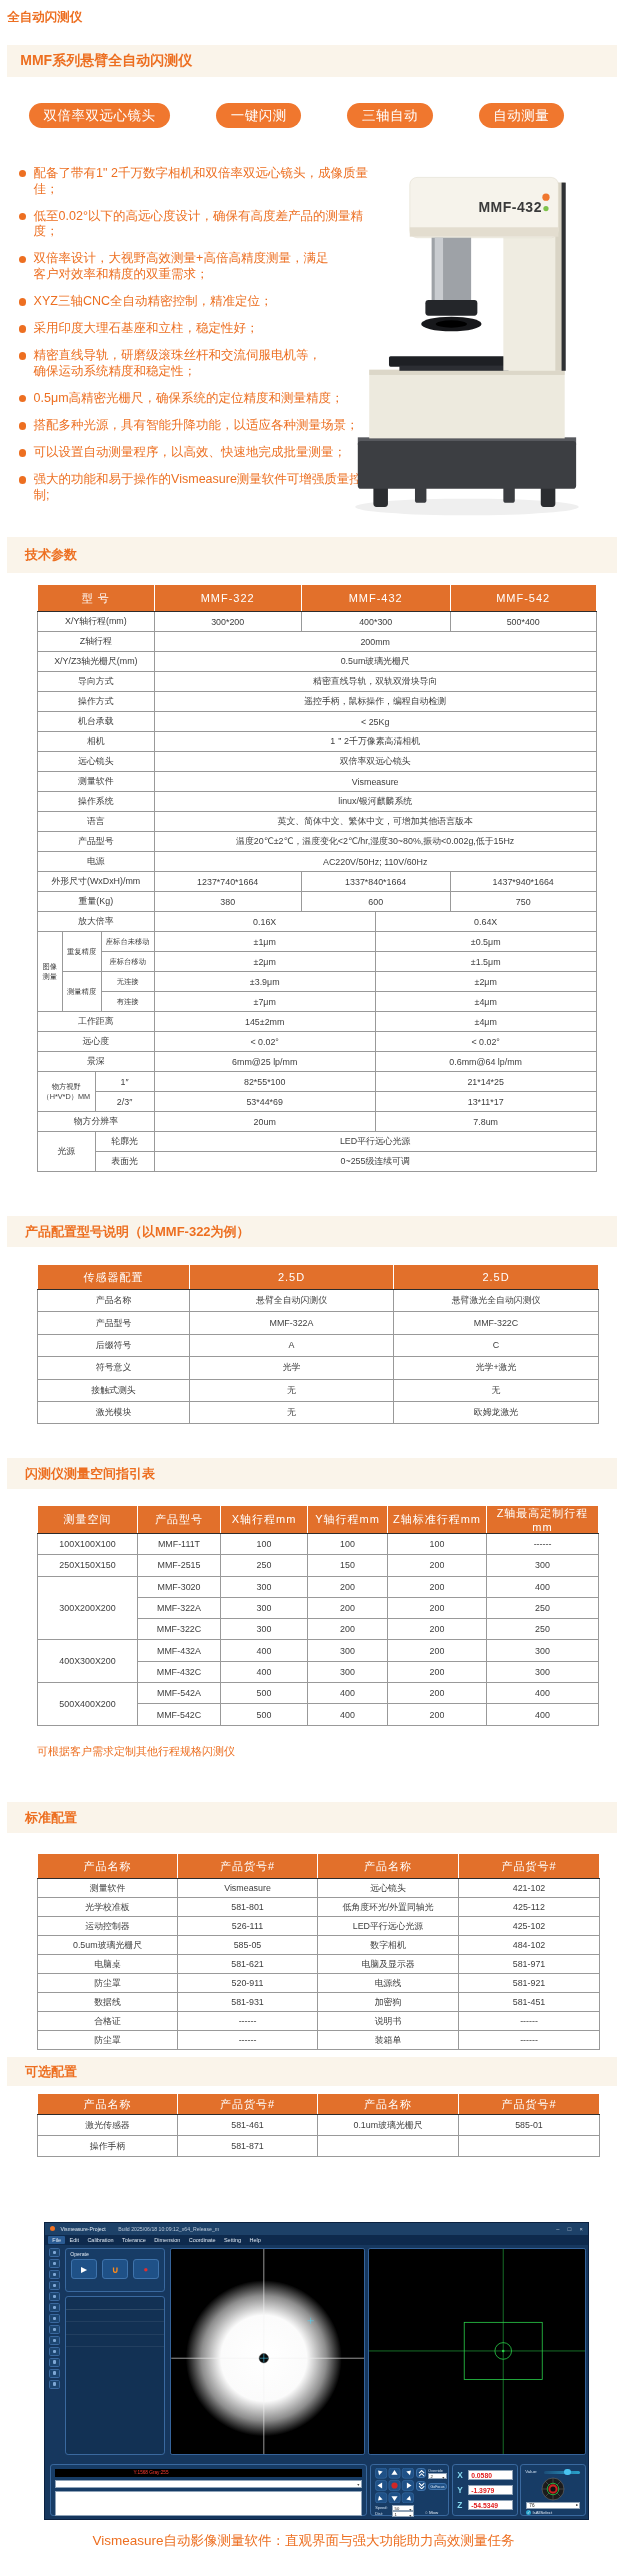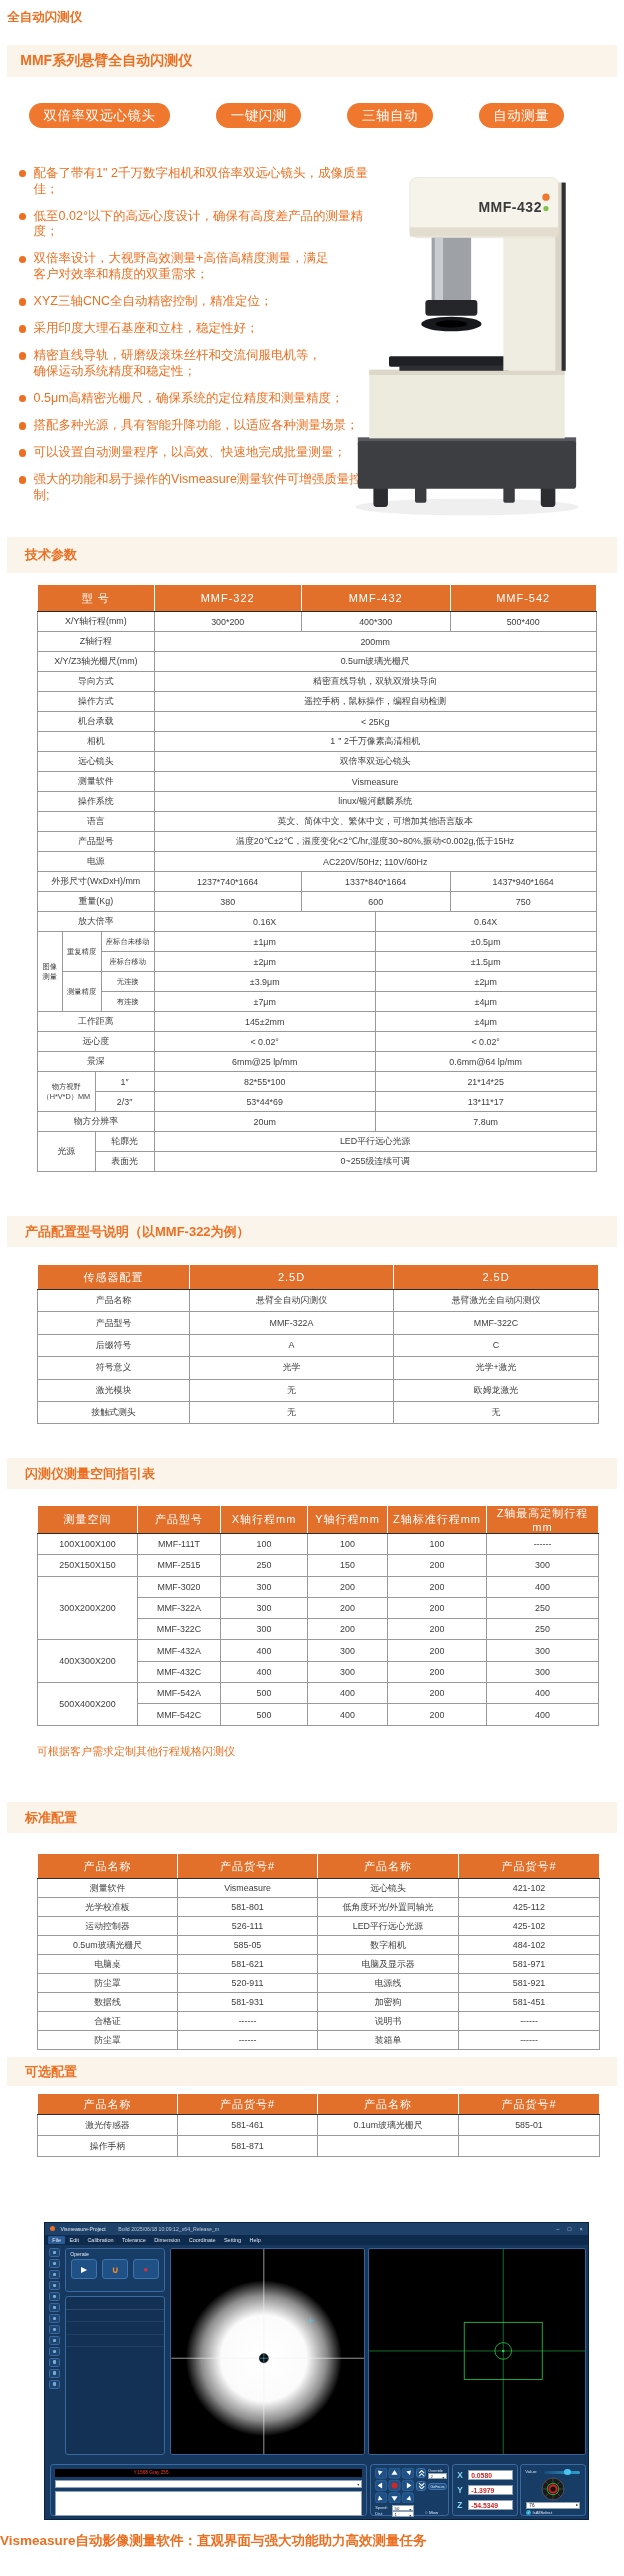--- a/index.html
+++ b/index.html
@@ -18,21 +18,21 @@
   .note{position:absolute;color:var(--accent);font-size:11px}
   table.t{position:absolute;border-collapse:collapse;table-layout:fixed;background:#fff;border:1.6px solid #2c2c2c}
   table.t td{border:0.5px solid #999;text-align:center;color:#3d3d3d;font-size:8.9px;padding:0 2.6px;overflow:hidden}
   tr.h td{background:var(--table_header);color:#fff;font-size:11px;letter-spacing:1px;border:0.5px solid rgba(255,255,255,.45);border-bottom:1px solid #2c2c2c}
   tr.gs td{border-top:1px solid #4c4c4c}
   .spec tr{height:20px}.spec tr.h{height:27px}.spec td.small{font-size:7.3px}
   .cfg tr{height:22.4px}.cfg tr.h{height:25px}
   .spc tr{height:21.3px}.spc tr.h{height:26px}
   .std tr{height:19px}.std tr.h{height:25px}
   .opt tr{height:21px}.opt tr.h{height:21px}
-  .caption{position:absolute;top:2532px;width:607px;color:var(--accent);font-size:13.5px;font-weight:700}
+  .caption{position:absolute;top:2532px;width:607px;text-align:center;color:var(--accent);font-size:13.5px;font-weight:400}
   
   .shot{position:absolute;top:2222px;left:44px;width:545px;height:298px;background:var(--navy);border:0.5px solid #0b2140;color:#dfe8f2;font-size:5.2px}
   .tbar{position:absolute;top:0;left:0;right:0;height:11.5px;background:#1d4168;display:flex;align-items:center;padding:0 5.2px;gap:5.2px}
   .logo{width:5.2px;height:5.2px;border-radius:50%;background:var(--accent);display:inline-block}
   .wc{margin-left:auto;display:flex;gap:8.3px;font-size:5.7px;color:#cdd7e2}
   .mbar{position:absolute;top:11.5px;left:0;right:0;height:10.4px;background:#0e2a4d;display:flex;align-items:center;padding-left:3.1px;font-size:5.5px}
   .mitem{padding:1px 4.2px;border-radius:1px}
   .mitem.on{background:#2a5b93}
   .strip{position:absolute;top:25px;left:4.2px;width:12.5px}
   .mini{width:10.4px;height:8.9px;background:#1d4671;border:0.5px solid #3a699f;border-radius:1.6px;margin:0 0 2.1px 0;display:flex;align-items:center;justify-content:center}
@@ -334,28 +334,28 @@
           <td>后缀符号</td>
           <td>A</td>
           <td>C</td>
         </tr>
     <tr>
           <td>符号意义</td>
           <td>光学</td>
           <td>光学+激光</td>
         </tr>
     <tr>
+          <td>接触式测头</td>
+          <td>无</td>
+          <td>无</td>
+        </tr>
+    <tr>
           <td>激光模块</td>
           <td>无</td>
           <td>欧姆龙激光</td>
-        </tr>
-    <tr>
-          <td>接触式测头</td>
-          <td>无</td>
-          <td>无</td>
         </tr>
   </tbody>
     </table>
 
   <div class="band" style="top:1458px;height:31px">
       <span>闪测仪测量空间指引表</span>
     </div>
 
   <table class="t spc" style="top:1505px;left:37px;width:561px">
     <colgroup>

